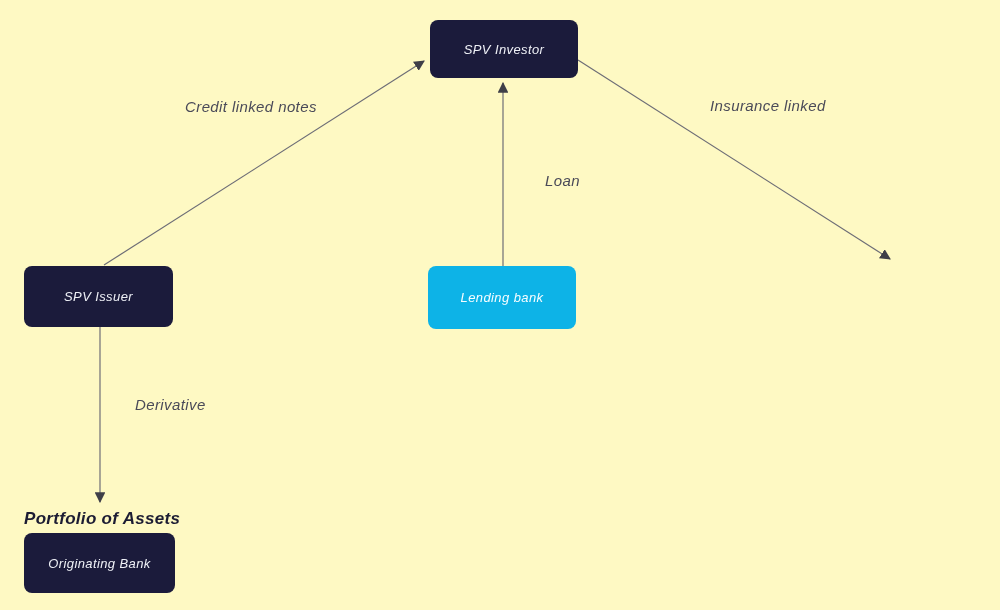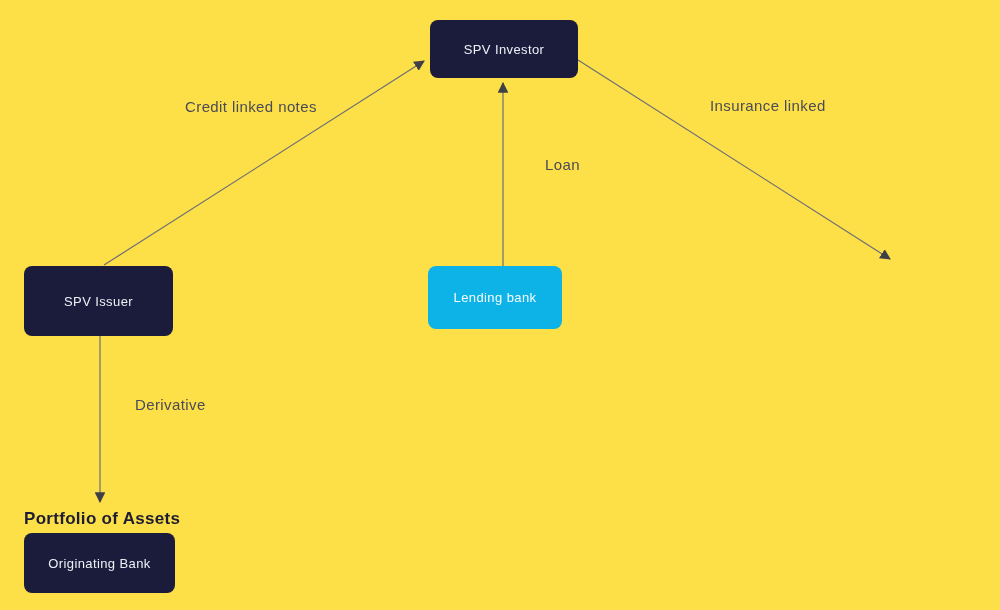--- a/index.html
+++ b/index.html
@@ -5,22 +5,23 @@
   html, body {
     margin: 0;
     padding: 0;
     background: #ffffff;
     font-family: "Liberation Sans", sans-serif;
   }
   .canvas {
     position: relative;
     width: 1000px;
     height: 610px;
-    background: #fde047;
+    background: #fef9c3;
     overflow: hidden;
+    font-style: italic;
   }
   .edges-layer {
     position: absolute;
     left: 0;
     top: 0;
     width: 1000px;
     height: 610px;
     pointer-events: none;
   }
   .node {
@@ -31,34 +32,34 @@
     justify-content: center;
     color: #eef0f6;
     font-size: 13px;
     letter-spacing: 0.4px;
     cursor: default;
   }
   .node-dark { background: #1b1b3b; }
   .node-cyan { background: #0db3e7; color: #f6fdff; }
 
   .node-spv-investor   { left: 430px; top: 20px;  width: 148px; height: 58px; }
-  .node-spv-issuer     { left: 24px;  top: 266px; width: 149px; height: 70px; }
-  .node-lending-bank   { left: 428px; top: 266px; width: 134px; height: 63px; }
+  .node-spv-issuer     { left: 24px;  top: 266px; width: 149px; height: 61px; }
+  .node-lending-bank   { left: 428px; top: 266px; width: 148px; height: 63px; }
   .node-insurer        { left: 825px; top: 265px; width: 148px; height: 61px; }
   .node-originating    { left: 24px;  top: 533px; width: 151px; height: 60px; }
 
   .edge-label {
     position: absolute;
     color: #4a4a58;
     font-size: 15px;
     letter-spacing: 0.4px;
     white-space: nowrap;
   }
   .label-credit-linked-notes { left: 185px; top: 98px; }
-  .label-loan                { left: 545px; top: 156px; }
+  .label-loan                { left: 545px; top: 172px; }
   .label-insurance-policy    { left: 710px; top: 97px; }
   .label-derivative          { left: 135px; top: 396px; }
 
   .annotation-portfolio {
     position: absolute;
     left: 24px;
     top: 509px;
     width: 152px;
     text-align: center;
     color: #1c1c33;

